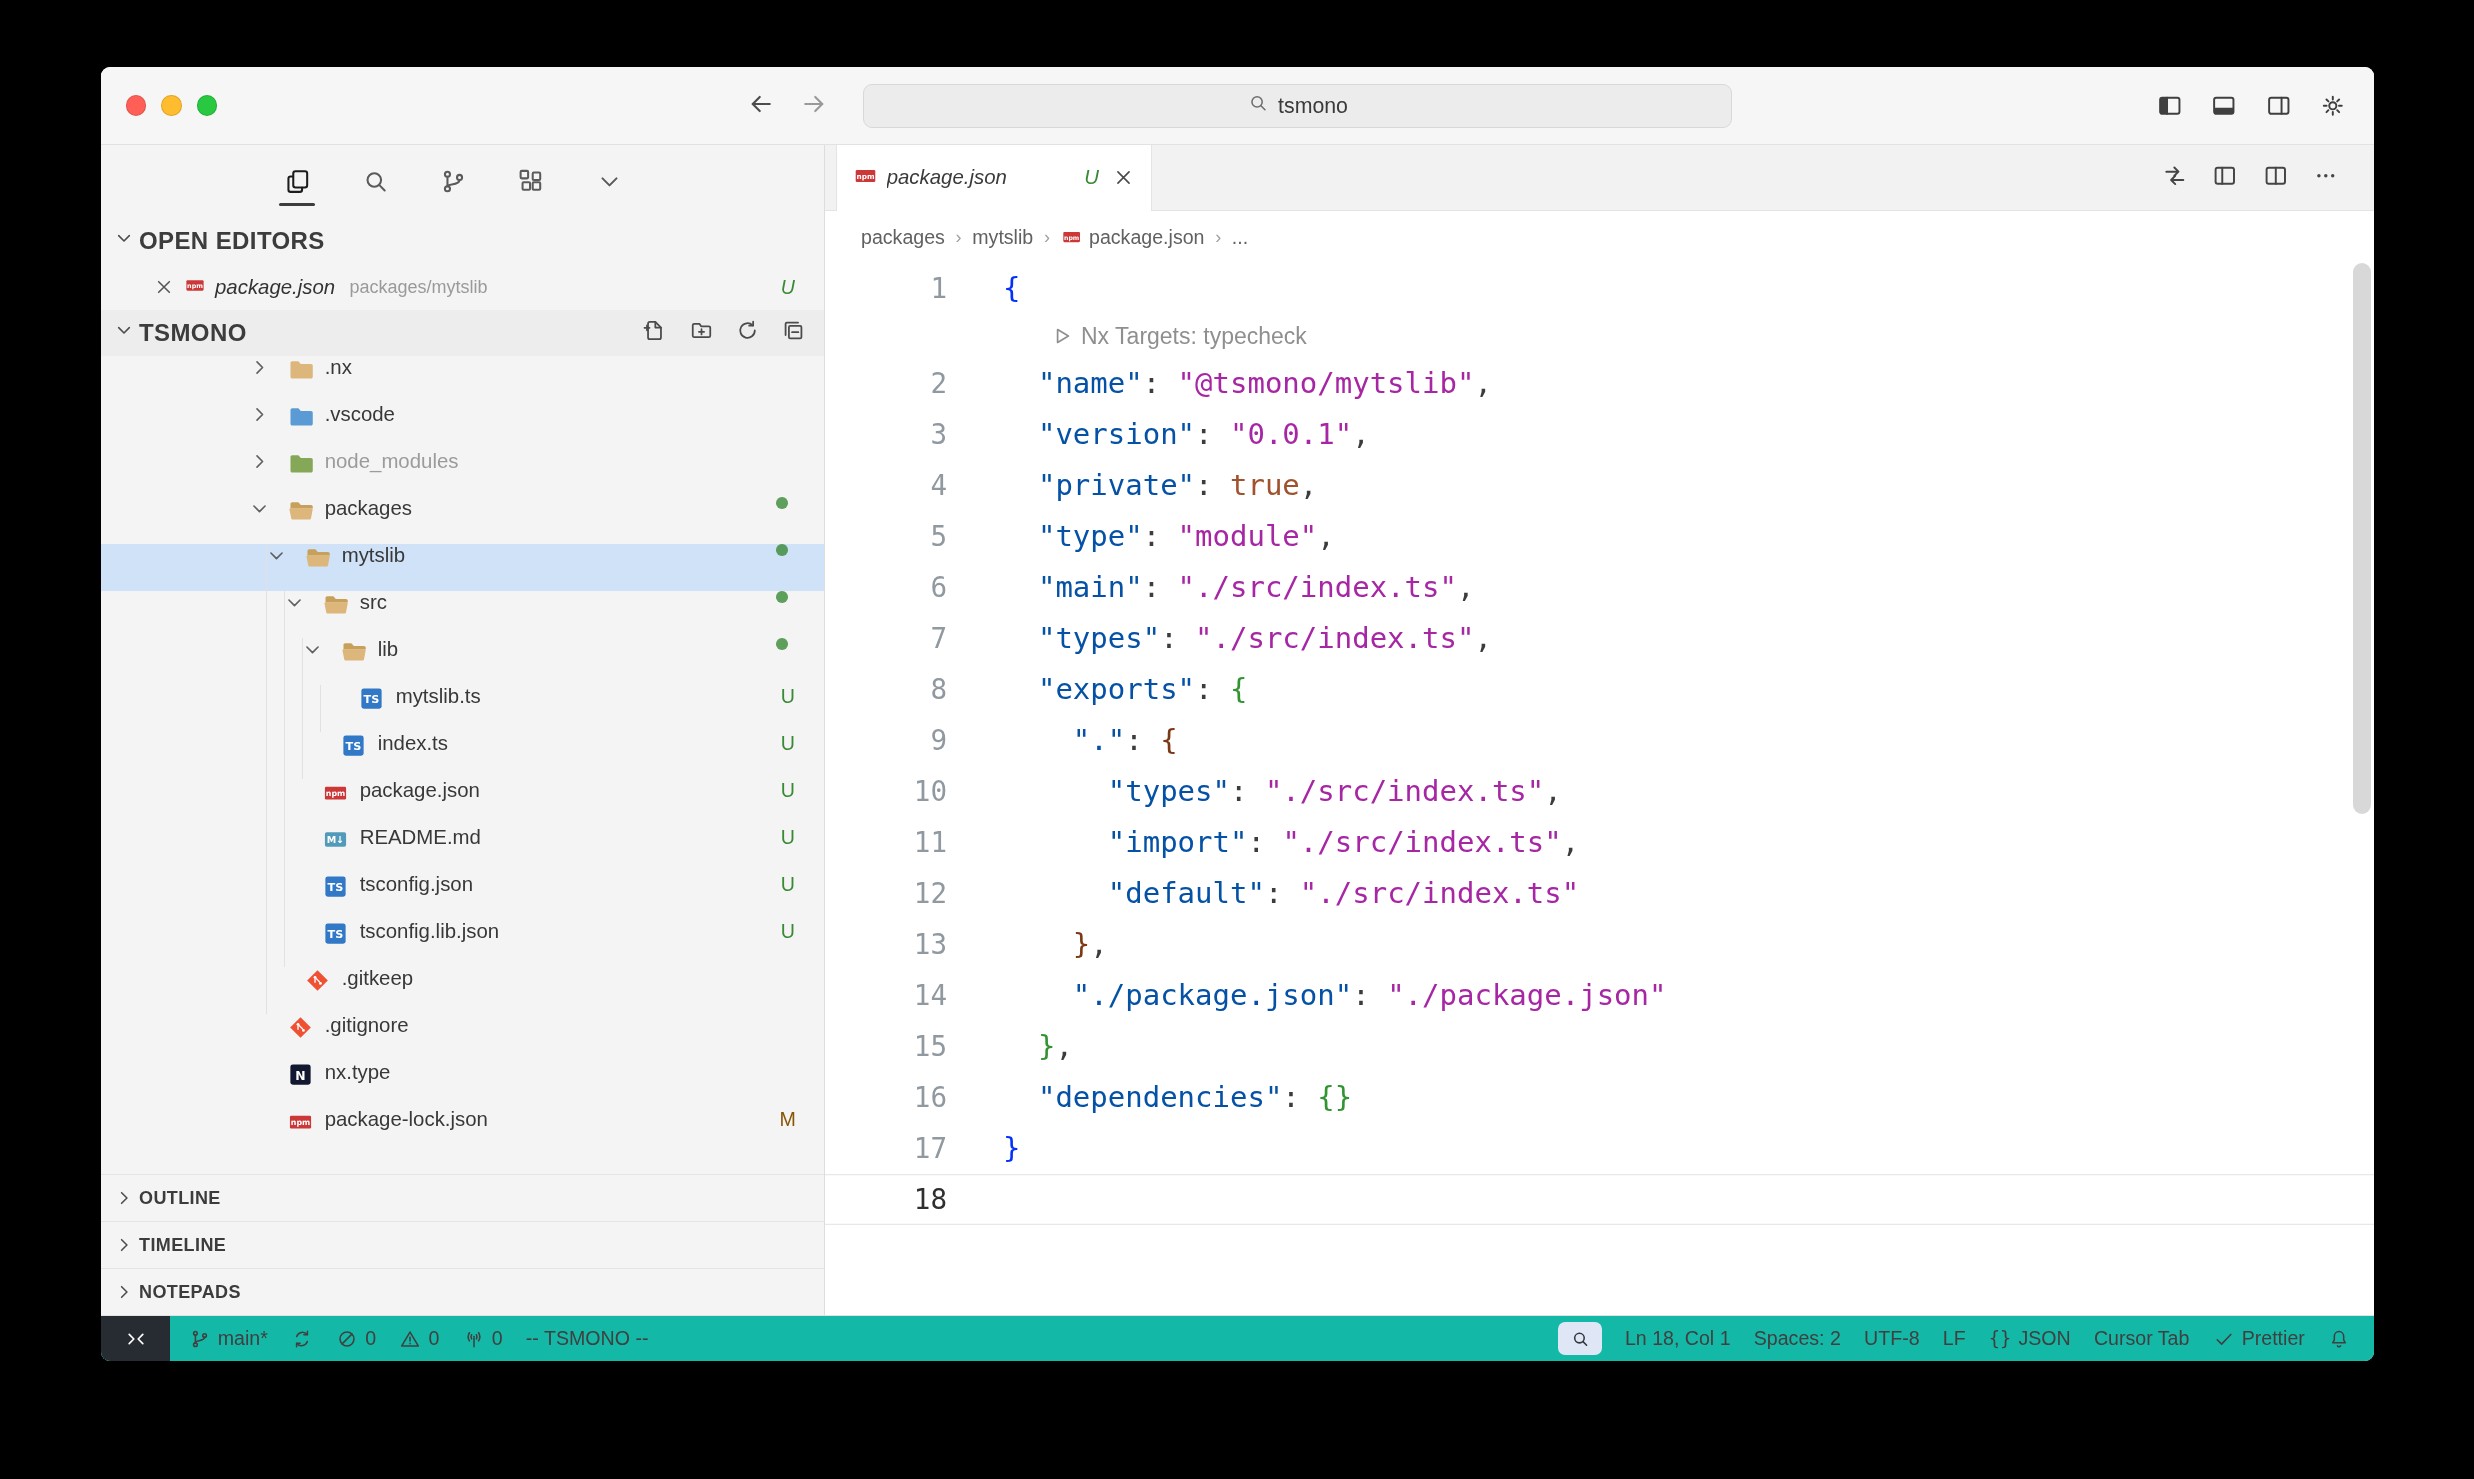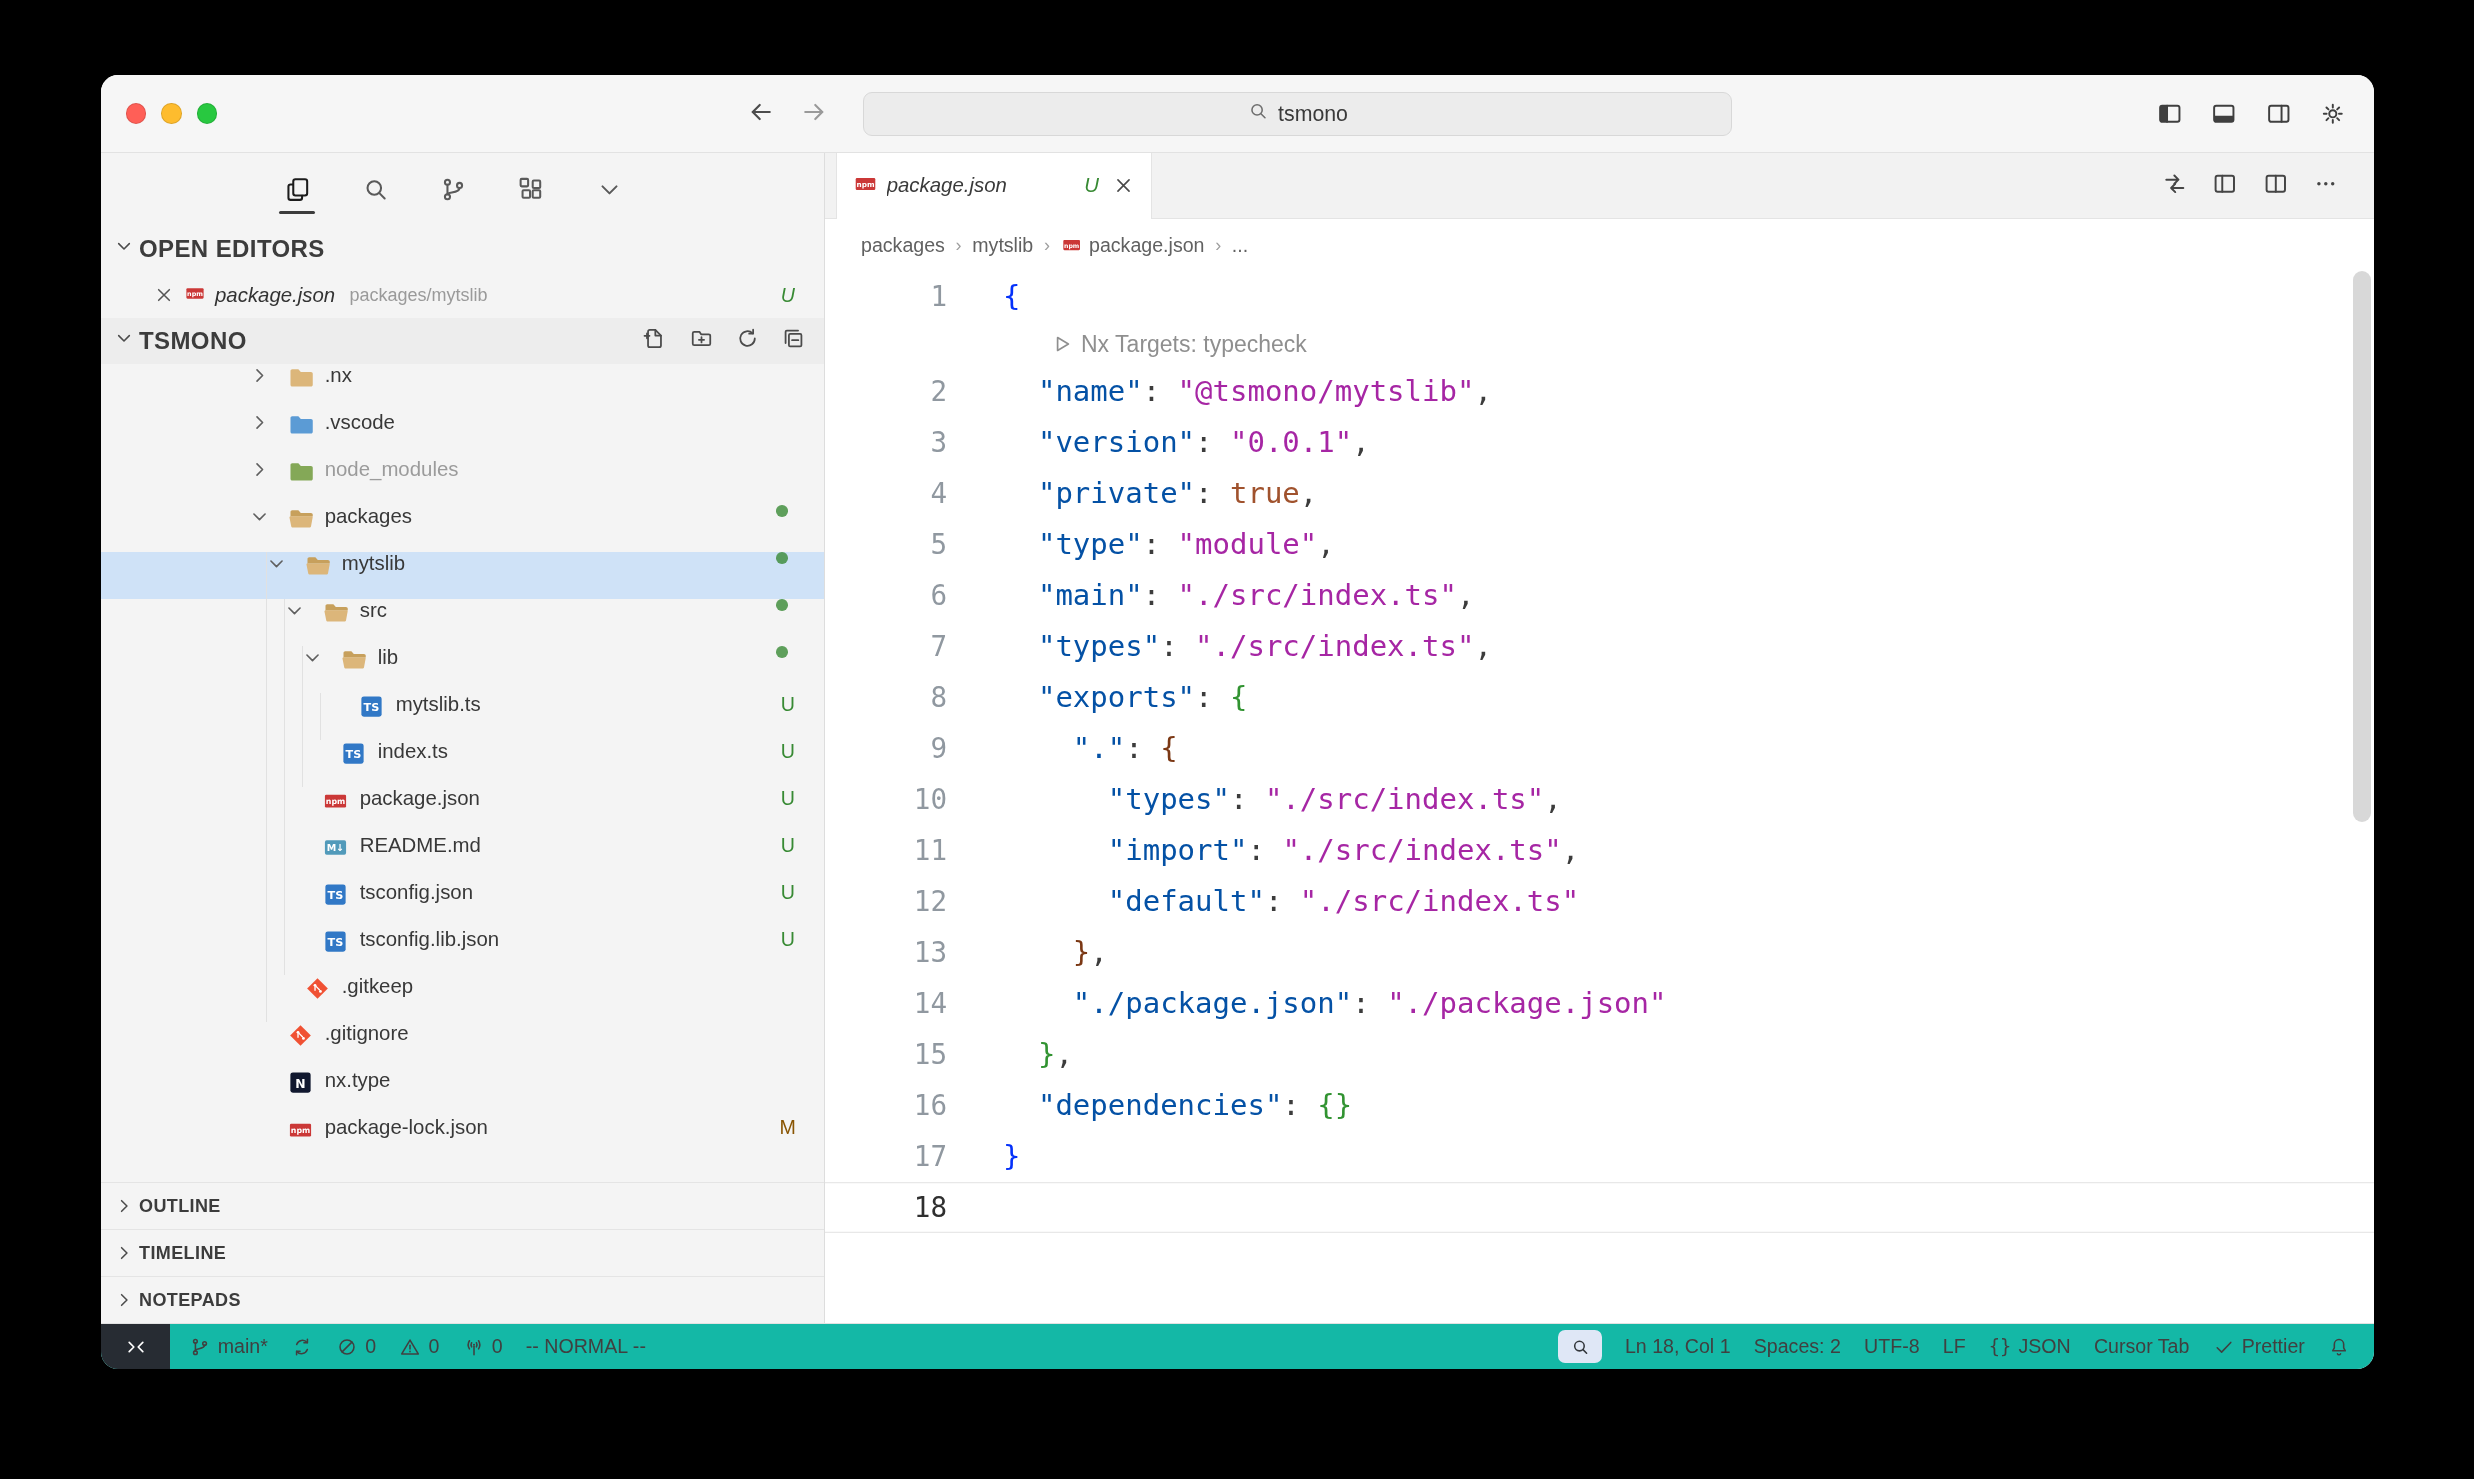--- a/index.html
+++ b/index.html
@@ -1,19 +1,19 @@
 <!DOCTYPE html>
 <html style="--sel: #cfe2f7; --badge-u: #388a34; --badge-m: #895503; --tk-key: #0451a5; --tk-str: #a626a4; --tk-const: #a0522d; --tk-b1: #0431fa; --tk-b2: #319331; --tk-b3: #7b3814;font-size:14.2px"><head>
 <meta charset="utf-8">
 <style>
   *{box-sizing:border-box;margin:0;padding:0}
   html,body{margin:0;background:#000}
   body{width:2475px;height:1479px;font-family:"Liberation Sans","DejaVu Sans",sans-serif;-webkit-font-smoothing:antialiased}
   .stage{position:relative;width:2475px;height:1479px;background:#000;overflow:hidden}
-  .window{position:absolute;left:101px;top:75px;width:2273px;height:1294px;background:#fff;border-radius:17px;
+  .window{position:absolute;left:101px;top:67px;width:2273px;height:1294px;background:#fff;border-radius:9px;
           box-shadow:0 36px 98px rgba(0,0,0,.7),0 0 0 0.9px rgba(0,0,0,.3);display:flex;flex-direction:column;overflow:hidden}
   
   .titlebar{height:78px;flex:none;background:#f6f6f6;border-bottom:0.9px solid #e2e2e2;position:relative}
   .traffic{position:absolute;left:25px;top:0;height:100%;display:flex;align-items:center;gap:15px}
   .light{width:20.4px;height:20.4px;border-radius:50%;border:0.9px solid rgba(0,0,0,.12)}
   .light.red{background:#ff5f57}.light.yellow{background:#febc2e}.light.green{background:#28c840}
   .nav{position:absolute;left:645px;top:0;height:100%;display:flex;align-items:center;gap:23px;color:#4d4d4d}
   .nav .fwd{color:#9a9a9a}
   .searchbox{position:absolute;left:762px;top:17px;width:869px;height:44px;background:#ececec;border:0.9px solid #d8d8d8;
              border-radius:9px;display:flex;align-items:center;justify-content:center;gap:9px;color:#3a3a3a;font-size:21.3px}
@@ -715,21 +715,21 @@
               <svg viewBox="0 0 24 24" fill="none" stroke="currentColor" stroke-width="1.7" stroke-linecap="round" stroke-linejoin="round">
                 <path d="M7 5.2a8.3 8.3 0 0 0 0 8.8M17 5.2a8.3 8.3 0 0 1 0 8.8"></path>
                 <path d="M9.4 7.3a4.7 4.7 0 0 0 0 4.6M14.6 7.3a4.7 4.7 0 0 1 0 4.6"></path>
                 <circle cx="12" cy="9.6" r="1.1" fill="currentColor" stroke="none"></circle>
                 <path d="M12 11.2v9.2"></path>
               </svg>
             </span>
             <span>0</span>
           </div>
           <div class="sb-item">
-            <span>-- NORMAL --</span>
+            <span>-- TSMONO --</span>
           </div>
         </div>
       <div class="sb-right" id="sb-right">
           <div class="sb-item">
             <span class="zoombox">
               <span class="icon i-sb">
                 <svg viewBox="0 0 24 24" fill="none" stroke="currentColor" stroke-width="1.7" stroke-linecap="round" stroke-linejoin="round">
                   <circle cx="11.4" cy="11" r="5.2"></circle>
                   <path d="M15.3 14.9l3.9 3.9"></path>
                 </svg>

